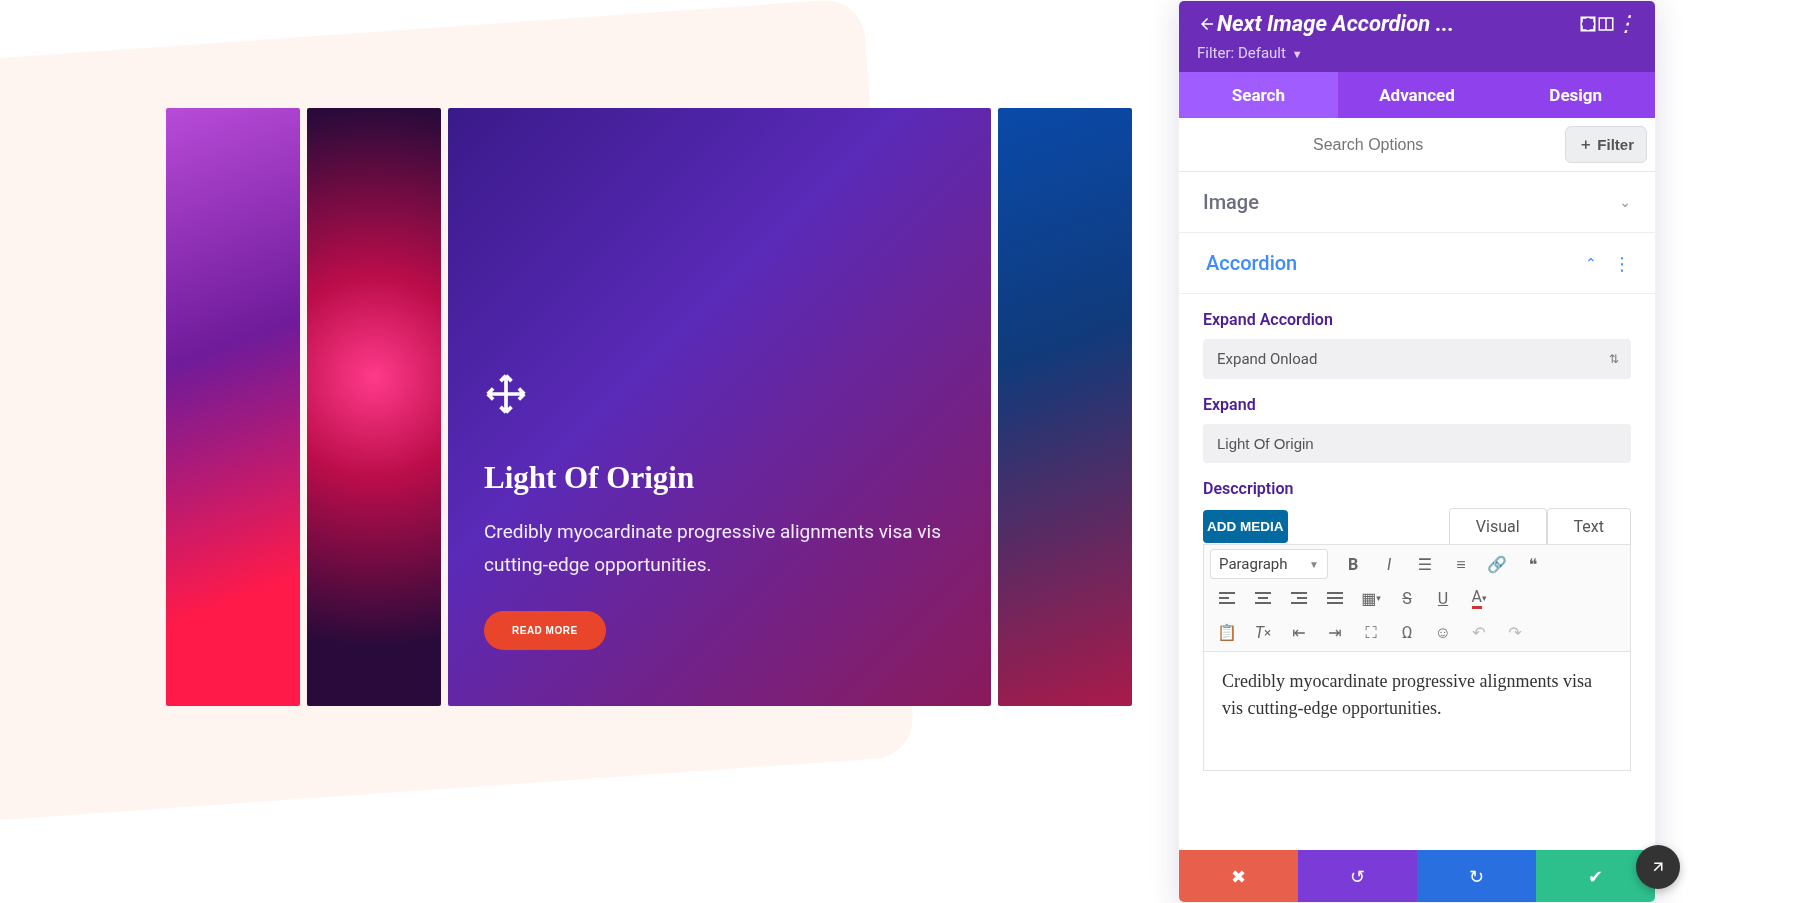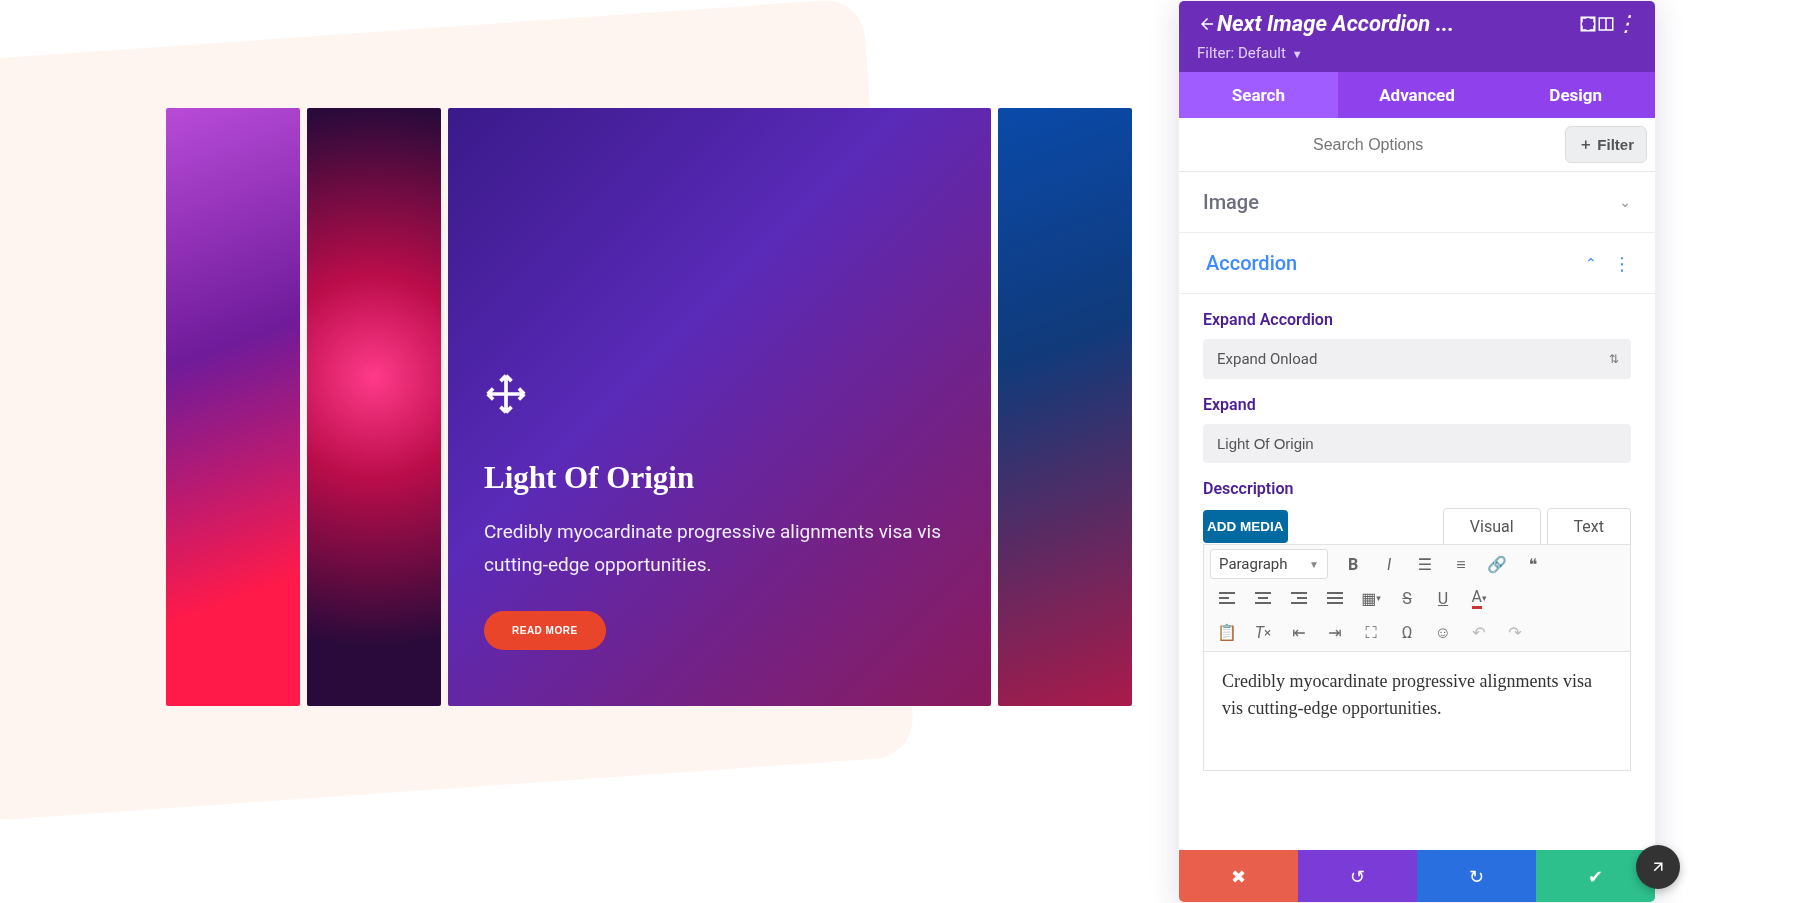--- a/index.html
+++ b/index.html
@@ -208,21 +208,21 @@
   background: #0369a1;
   color: #fff;
   border: none;
   padding: 9px 4px;
   font-size: 13.5px;
   font-weight: 700;
   border-radius: 4px;
   cursor: pointer;
   text-align: right;
 }
-.ed-tabs { margin-left: auto; display: flex; gap: 6px; }
+.ed-tabs { margin-left: auto; display: flex; }
 .ed-tab {
   border: 1px solid #ddd;
   border-bottom: none;
   background: #fff;
   padding: 8px 26px;
   font-size: 16px;
   color: #555;
   border-radius: 4px 4px 0 0;
   cursor: pointer;
 }

